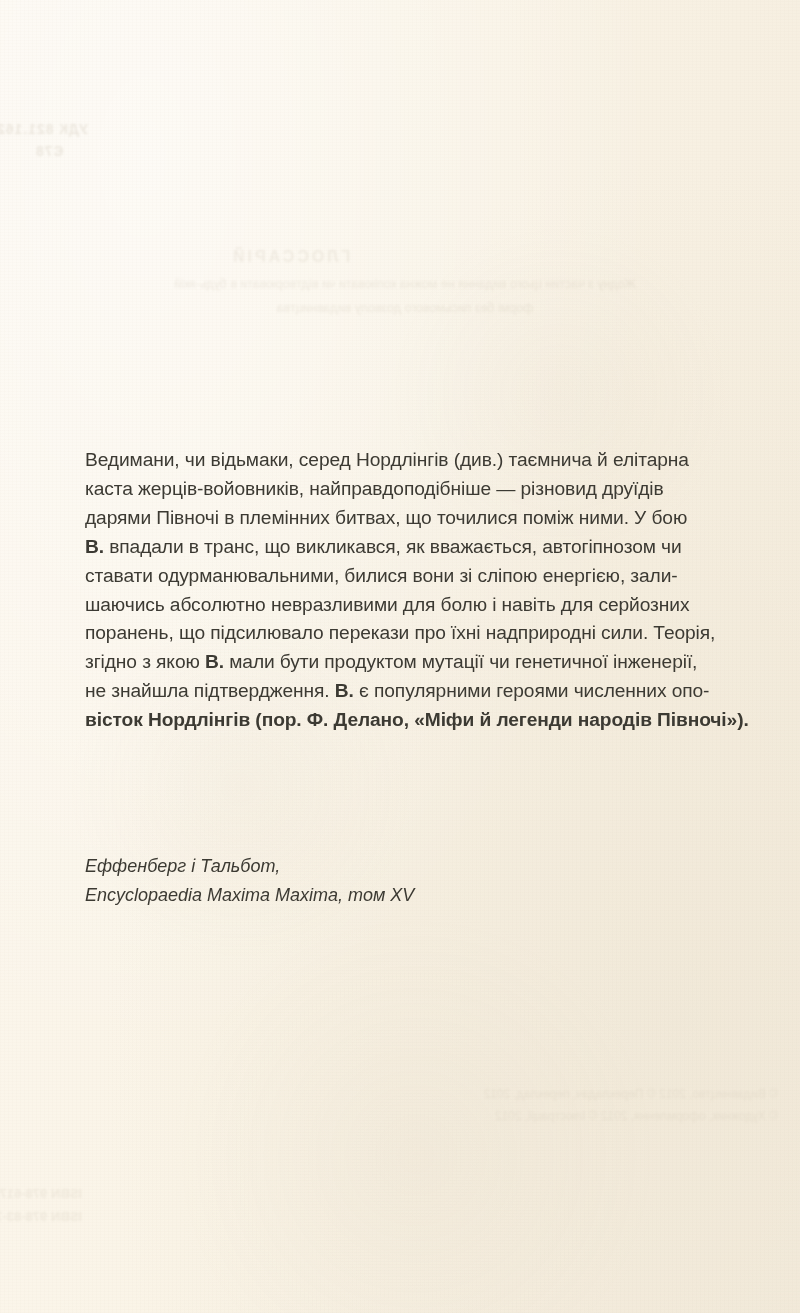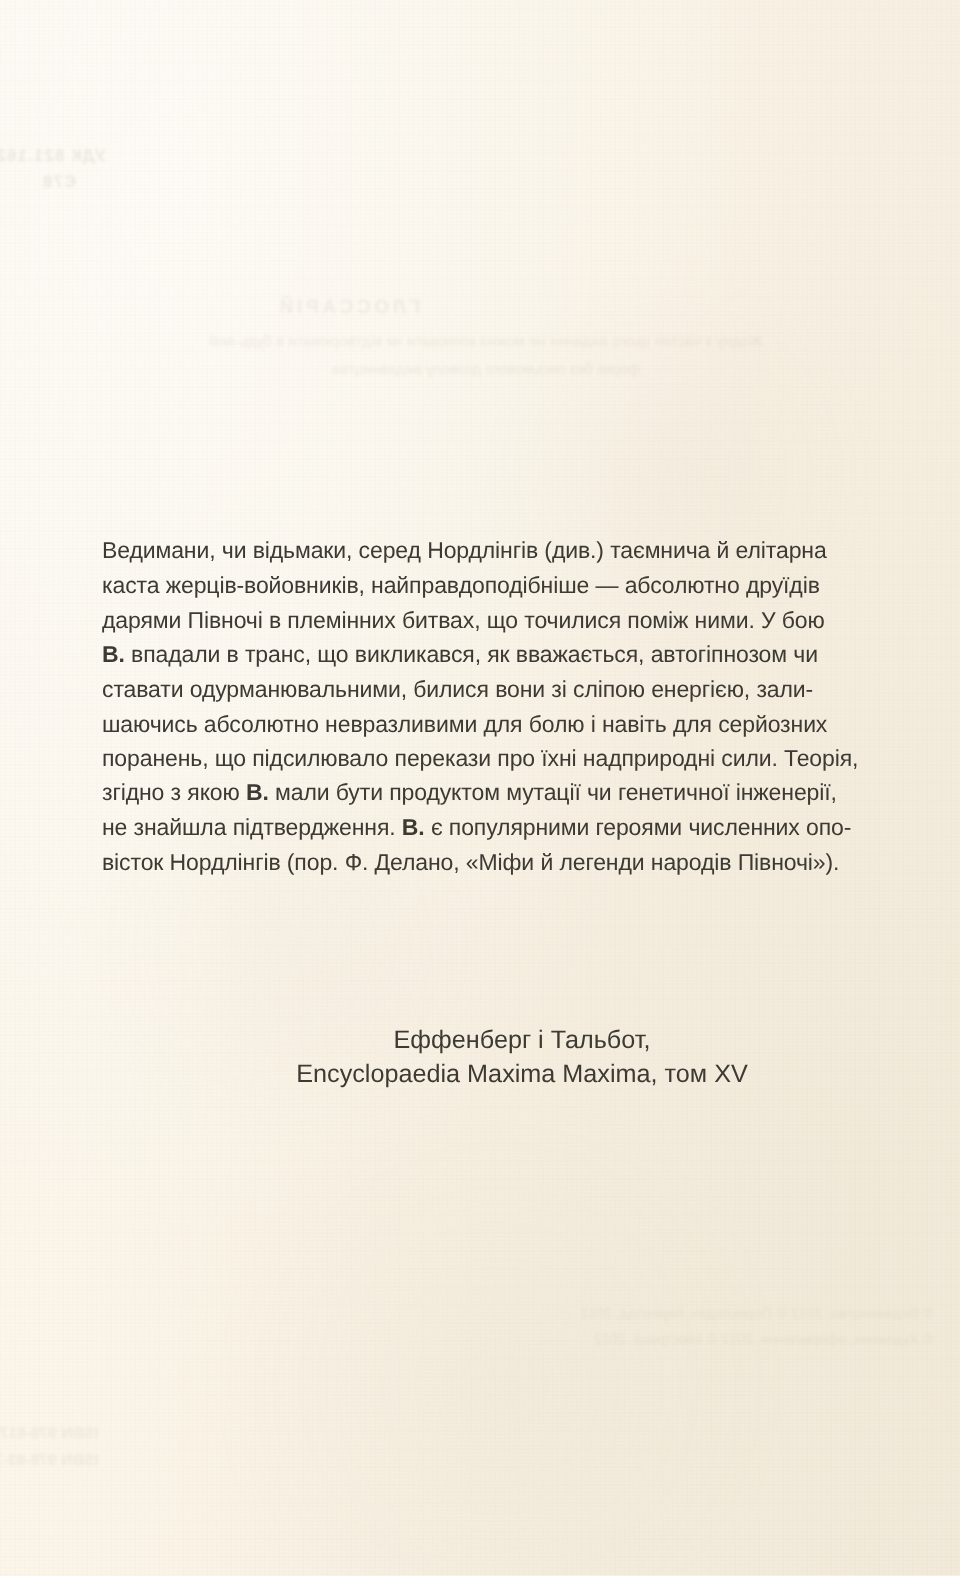--- a/index.html
+++ b/index.html
@@ -119,31 +119,33 @@
   }
   .entry p {
     margin: 0;
     text-align: justify;
   }
   .entry b {
     font-weight: bold;
   }
   .nojust {
     text-align: right;
+    font-weight: bold;
   }
 
   .attribution {
     position: absolute;
     left: 85px;
     top: 852px;
     width: 700px;
     color: #3c3a33;
-    font-size: 21px;
+    font-size: 18px;
     line-height: 29px;
-    text-align: center;
+    font-style: italic;
+    text-align: left;
     font-family: "Liberation Sans", sans-serif;
   }
   .attribution div {
     white-space: nowrap;
   }
 </style>
 </head>
 <body>
 
 <div class="page">
@@ -160,21 +162,21 @@
   <div class="bleed bleed-rights">© Видавництво, 2012
 © Перекладач, переклад, 2012
 © Художник, оформлення, 2012
 © Ілюстрації, 2012</div>
 
   <div class="bleed bleed-isbn">ISBN 978-617-12-1234-5
 ISBN 978-83-75-12-345-6</div>
 
   <div class="entry">
     <p>Ведимани, чи відьмаки, серед Нордлінгів (див.) таємнича й елітарна</p>
-    <p>каста жерців-войовників, найправдоподібніше — абсолютно друїдів</p>
+    <p>каста жерців-войовників, найправдоподібніше — різновид друїдів</p>
     <p>дарями Півночі в племінних битвах, що точилися поміж ними. У бою</p>
     <p><b>В.</b> впадали в транс, що викликався, як вважається, автогіпнозом чи</p>
     <p>ставати одурманювальними, билися вони зі сліпою енергією, зали-</p>
     <p>шаючись абсолютно невразливими для болю і навіть для серйозних</p>
     <p>поранень, що підсилювало перекази про їхні надприродні сили. Теорія,</p>
     <p>згідно з якою <b>В.</b> мали бути продуктом мутації чи генетичної інженерії,</p>
     <p>не знайшла підтвердження. <b>В.</b> є популярними героями численних опо-</p>
     <p class="nojust">вісток Нордлінгів (пор. Ф. Делано, «Міфи й легенди народів Півночі»).</p>
   </div>
 

